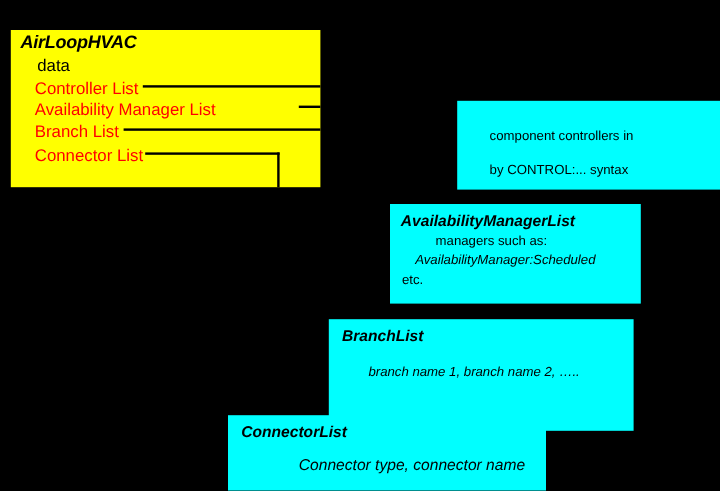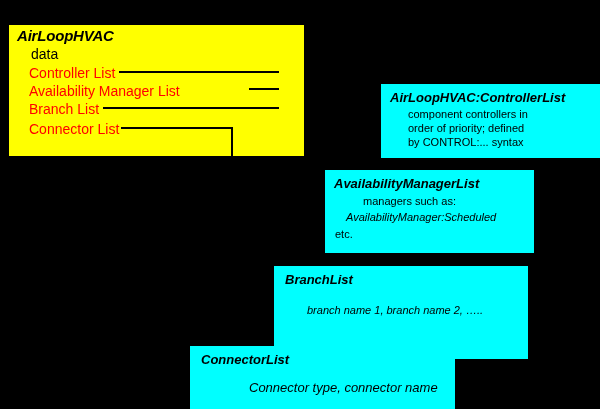--- a/index.html
+++ b/index.html
@@ -15,21 +15,21 @@
     background: #000000;
     overflow: hidden;
     font-family: "Liberation Sans", sans-serif;
   }
 
   
   .parent-box {
     position: absolute;
     left: 9px;
     top: 25px;
-    width: 295px;
+    width: 258px;
     height: 131px;
     background: #FFFF00;
     overflow: hidden;
   }
   .parent-title {
     position: absolute;
     left: 8px;
     top: 2px;
     font-size: 15px;
     font-weight: bold;
@@ -172,23 +172,21 @@
     <div class="field field-connector">Connector List</div>
 
     <div class="lead lead-controller"></div>
     <div class="lead lead-availability"></div>
     <div class="lead lead-branch"></div>
     <div class="lead lead-connector"></div>
     <div class="lead-connector-down"></div>
   </div>
 
   <div class="child-box box-controller">
-    <div class="child-title">AirLoopHVAC:ControllerList</div>
     <div class="child-line l1">component controllers in</div>
-    <div class="child-line l2">order of priority; defined</div>
     <div class="child-line l3">by CONTROL:... syntax</div>
   </div>
 
   <div class="child-box box-availability">
     <div class="child-title">AvailabilityManagerList</div>
     <div class="child-line l1">managers such as:</div>
     <div class="child-line l2">AvailabilityManager:Scheduled</div>
     <div class="child-line l3">etc.</div>
   </div>
 

